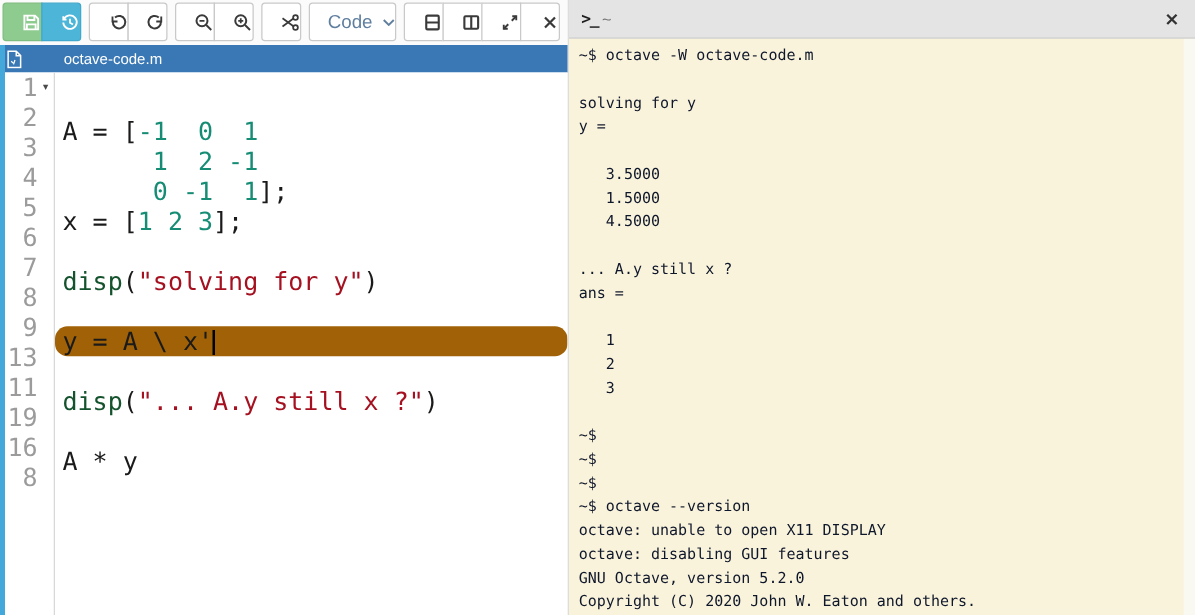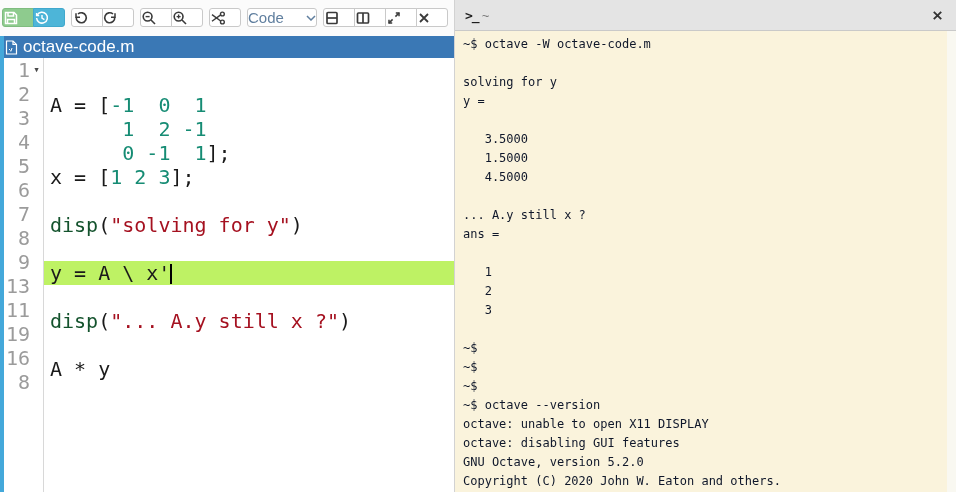--- a/index.html
+++ b/index.html
@@ -6,50 +6,50 @@
   html,body { width:956px; height:492px; overflow:hidden; background:#fff;
               font-family:"Liberation Sans", sans-serif; }
   .app { display:flex; width:956px; height:492px; }
 
   
   .editor-pane { position:relative; width:455px; height:492px; display:flex;
                  flex-direction:column; background:#fff; border-right:1px solid #d2d2d2; }
   .toolbar { height:36px; background:#fbfbfb; display:flex; align-items:center;
              padding:2px 2px 3px 2px; gap:6px; flex-shrink:0; }
   .tgroup { display:flex; }
-  .tbtn { width:32px; height:19px; background:#fff; border:1px solid #c9c9c9;
-          margin-left:-1px; display:flex; align-items:center; justify-content:space-between;
+  .tbtn { width:32px; height:31px; background:#fff; border:1px solid #c9c9c9;
+          margin-left:-1px; display:flex; align-items:center; justify-content:flex-end;
           cursor:pointer; }
   .tgroup .tbtn:first-child { margin-left:0; border-radius:3px 0 0 3px; }
   .tgroup .tbtn:last-child { border-radius:0 3px 3px 0; }
   .tgroup .tbtn:only-child { border-radius:3px; }
   .tbtn.save { background:#8ecb8e; border-color:#7fbc7f; }
   .tbtn.hist { background:#4db5d8; border-color:#40a8cc; }
   .tbtn.wide { width:70px; gap:8px; }
   .code-label { font-size:15px; color:#607f9f; }
   .tbtn svg { display:block; }
 
   .tabbar { height:22px; background:#3a78b5; display:flex; align-items:center;
             padding-left:5px; gap:5px; flex-shrink:0; }
-  .tab-title { color:#fff; font-size:17px; }
+  .tab-title { color:#fff; font-size:12px;margin-left:28px; }
 
   .left-strip { position:absolute; left:0; top:36px; bottom:0; width:4px;
                 background:#44a8da; z-index:5; }
 
   .editor-body { flex:1; display:flex; background:#fff; overflow:hidden; }
   .gutter { width:44px; flex-shrink:0; border-right:1px solid #d8d8d8;
             font-family:"DejaVu Sans Mono", monospace; font-size:20px; color:#9b9b9b;
             text-align:right; }
   .gut-row { position:relative; height:24px; line-height:24px; padding-right:13px; }
   .fold { position:absolute; right:0; top:0; width:13px; font-size:11px; color:#4a4a4a;
           text-align:center; line-height:24px; }
   .code-area { flex:1; font-family:"DejaVu Sans Mono", monospace; font-size:20px;
                white-space:pre;margin-top:35px; }
   .code-row { height:24px; line-height:24px; padding-left:6px; }
-  .code-row.active { background:#bef264; }
+  .code-row.active { background:#a16207;border-radius:10px; }
   .tk-p { color:#1a1a1a; }
   .tk-n { color:#168c74; }
   .tk-k { color:#14532d; }
   .tk-s { color:#a51120; }
   .cursor { display:inline-block; width:2px; height:20px; background:#000;
             vertical-align:-4px; }
 
   
   .terminal-pane { width:501px; height:492px; display:flex; flex-direction:column; }
   .term-header { height:31px; background:#e4e4e4; border-bottom:1px solid #c9c9c9;

